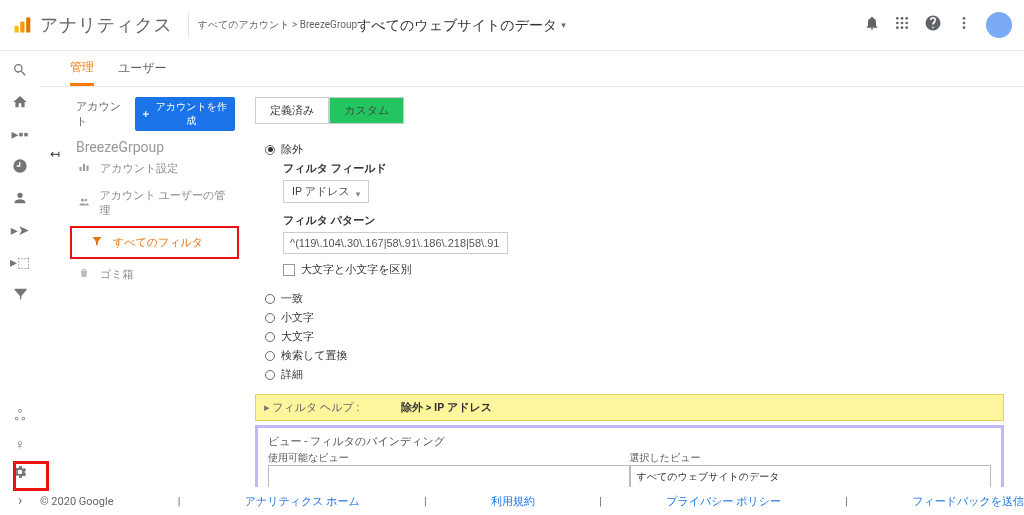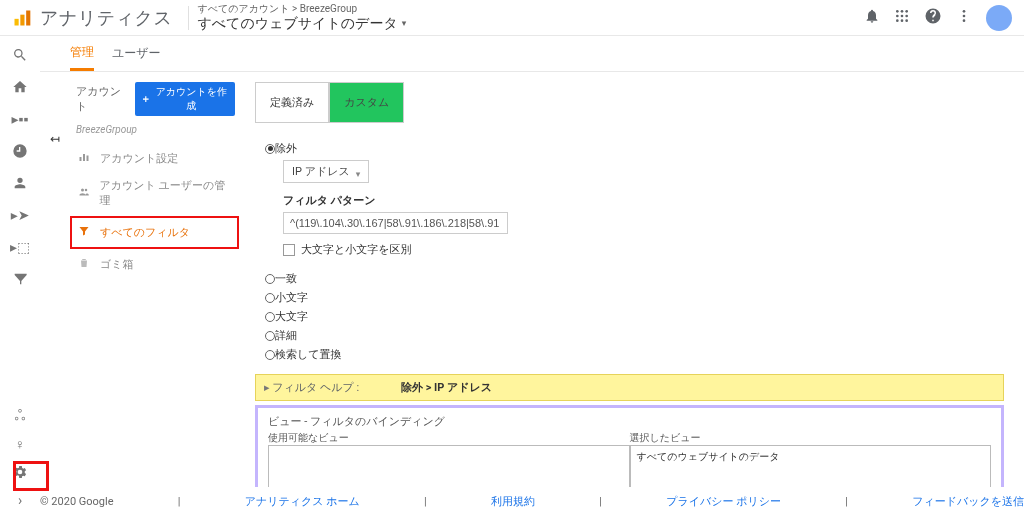--- a/index.html
+++ b/index.html
@@ -1,62 +1,62 @@
 <!DOCTYPE html>
 <html><head>
   <meta charset="utf-8">
   <style>
     * { box-sizing: border-box; margin: 0; padding: 0; }
     body { font-family: Roboto, Arial, sans-serif; font-size: 13px; color: #333; background: #fff; }
     .app { display: flex; flex-direction: column; width: 1024px; height: 515px; position: relative; }
     
-    .header { height: 36px; display: flex; align-items: center; padding: 0 12px; border-bottom: 1px solid #e8e8e8; }
+    .header { height: 51px; display: flex; align-items: center; padding: 0 12px; border-bottom: 1px solid #e8e8e8; }
     .logo { width: 20px; height: 20px; margin-right: 8px; }
     .brand { font-size: 18px; color: #5f6368; margin-right: 8px; letter-spacing: 0.5px; }
     .divider-v { width: 1px; height: 24px; background: #e0e0e0; margin: 0 8px; }
-    .bc { display: flex; flex-direction: column; line-height: 1.2; }
+    .bc { display: flex; flex-direction: row; line-height: 1.2; align-items: center; }
     .bc-top { font-size: 10px; color: #666; }
     .bc-main { font-size: 14px; color: #333; display: flex; align-items: center; }
     .dd-arrow { font-size: 9px; margin-left: 4px; color: #666; }
     .header-spacer { flex: 1; }
     .header-icons { display: flex; align-items: center; gap: 14px; color: #5f6368; }
     .hicon { font-size: 16px; cursor: pointer; }
     .avatar { width: 26px; height: 26px; border-radius: 50%; background: #7baaf7; }
     
     .body { display: flex; flex: 1; overflow: hidden; }
     .leftrail { width: 40px; display: flex; flex-direction: column; align-items: center; justify-content: space-between; padding: 10px 0 6px 0; background: #fff; }
     .rail-top { display: flex; flex-direction: column; align-items: center; gap: 14px; }
     .rail-bottom { display: flex; flex-direction: column; align-items: center; gap: 10px; position: relative; }
     .rail-icon { width: 18px; height: 18px; color: #757575; font-size: 14px; display: flex; align-items: center; justify-content: center; cursor: pointer; position: relative; }
     .rail-icon svg { width: 16px; height: 16px; fill: #757575; }
     .gear-highlight { position: absolute; bottom: 18px; left: 2px; width: 36px; height: 30px; border: 3px solid #e11; pointer-events: none; }
     
     .main { flex: 1; display: flex; flex-direction: column; overflow: hidden; }
-    .tabs { height: 36px; display: flex; align-items: center; gap: 18px; padding: 0 30px; border-bottom: 1px solid #e8e8e8; color: #5f6368; font-size: 12px; }
+    .tabs { height: 36px; display: flex; align-items: center; gap: 24px; padding: 0 30px; border-bottom: 1px solid #e8e8e8; color: #5f6368; font-size: 12px; }
     .tab { height: 100%; display: flex; align-items: center; cursor: pointer; }
     .tab.active { color: #f57c00; border-bottom: 3px solid #f57c00; }
     .content { flex: 1; display: flex; overflow: auto; padding: 0 0 0 0; position: relative; }
     
     .col-account { width: 195px; padding: 10px 0 0 34px; font-size: 11px; color: #666; position: relative; }
     .acct-header { display: flex; align-items: center; gap: 6px; margin-bottom: 8px; padding-left: 2px; }
     .btn-create { background: #1a73e8; color: #fff; border: none; padding: 3px 6px; font-size: 10px; border-radius: 2px; display: inline-flex; align-items: center; gap: 3px; cursor: pointer; }
-    .acct-name { font-size: 10px; color: #999; margin-bottom: 10px; padding-left: 2px; font-style: italic; }
+    .acct-name { font-size: 14px; color: #999; padding-left: 2px; }
     .back-arrow { position: absolute; left: 10px; top: 60px; font-size: 12px; color: #333; cursor: pointer; }
     .nav-list { padding-left: 0; }
     .nav-item { display: flex; align-items: center; gap: 8px; padding: 6px 4px; color: #888; font-size: 11px; cursor: pointer; }
-    .nav-item.active { color: #e8710a; border: 2px solid #e11; margin: 2px -4px; padding: 7px 6px; }
+    .nav-item.active { color: #e8710a; border: 2px solid #e11; margin: 2px -4px; padding: 7px 19px; }
     .nav-item .ni-icon { width: 14px; color: #888; font-size: 12px; }
     .nav-item.active .ni-icon { color: #e8710a; }
     
     .col-form { flex: 1; padding: 10px 20px 0 20px; position: relative; font-size: 11px; color: #333; }
     .tabbtns { display: flex; margin-bottom: 18px; }
-    .tabbtn { border: 1px solid #ccc; background: #fff; padding: 12px 14px; font-size: 11px; color: #333; cursor: pointer; }
+    .tabbtn { border: 1px solid #ccc; background: #fff; padding: 5px 14px; font-size: 11px; color: #333; cursor: pointer; }
     .tabbtn.selected { background: #22c55e; color: #444; }
     .fieldgroup { margin-left: 10px; }
-    .radio-row { display: flex; align-items: center; margin: 4px 0; font-size: 11px; }
+    .radio-row { display: flex; align-items: center; gap: 6px; margin: 4px 0; font-size: 11px; }
     .subgroup { margin-left: 18px; margin-top: 4px; }
     .field-label { font-weight: bold; font-size: 11px; margin-bottom: 4px; }
     .select { display: inline-flex; align-items: flex-end; border: 1px solid #ccc; padding: 3px 8px; font-size: 11px; color: #444; cursor: pointer; margin-bottom: 10px; gap: 6px; }
     .tinput { width: 225px; border: 1px solid #ccc; padding: 4px 6px; font-size: 11px; color: #555; }
     .chk-row { display: flex; align-items: center; gap: 6px; margin-top: 8px; font-size: 11px; margin-left: 0; }
     .chk { width: 12px; height: 12px; border: 1px solid #999; }
     .radio-list { margin-top: 14px; margin-left: 0; text-align: center; }
     .helpbox { background: #fff59d; border: 1px solid #e6d35a; padding: 5px 8px; font-size: 11px; color: #5f6368; margin-top: 12px; }
     .helpbox .strong { font-weight: bold; color: #333; padding-left: 39px; }
     .binding-box { border: 3px solid #c4b5fd; padding: 6px 10px 10px 10px; margin-top: 4px; }
@@ -238,20 +238,21 @@
             <button class="tabbtn">定義済み</button>
             <button class="tabbtn selected">カスタム</button>
           </div>
 
           <div class="fieldgroup">
             <div class="radio-row">
               <span class="radio sel"></span>
               <span>除外</span>
             </div>
             <div class="subgroup">
+              <div class="field-label">フィルタ フィールド</div>
               <div class="select">
                 <span>IP アドレス</span>
                 <span style="font-size:9px;color:#888;">▾</span>
               </div>
               <div class="field-label">フィルタ パターン</div>
               <input class="tinput" value="^(119\.104\.30\.167|58\.91\.186\.218|58\.91" style="">
               <div class="chk-row">
                 <span class="chk"></span>
                 <span>大文字と小文字を区別</span>
               </div>
@@ -265,25 +266,25 @@
               <div class="radio-row">
                   <span class="radio"></span>
                   <span>小文字</span>
                 </div>
               <div class="radio-row">
                   <span class="radio"></span>
                   <span>大文字</span>
                 </div>
               <div class="radio-row">
                   <span class="radio"></span>
+                  <span>検索して置換</span>
+                </div>
+              <div class="radio-row">
+                  <span class="radio"></span>
                   <span>詳細</span>
-                </div>
-              <div class="radio-row">
-                  <span class="radio"></span>
-                  <span>検索して置換</span>
                 </div>
             </div>
           </div>
 
           <div class="helpbox">
             <span style="color:#777;">▸ </span>
             <span>フィルタ ヘルプ : </span>
             <span class="strong">除外  &gt;  IP アドレス</span>
           </div>
 

